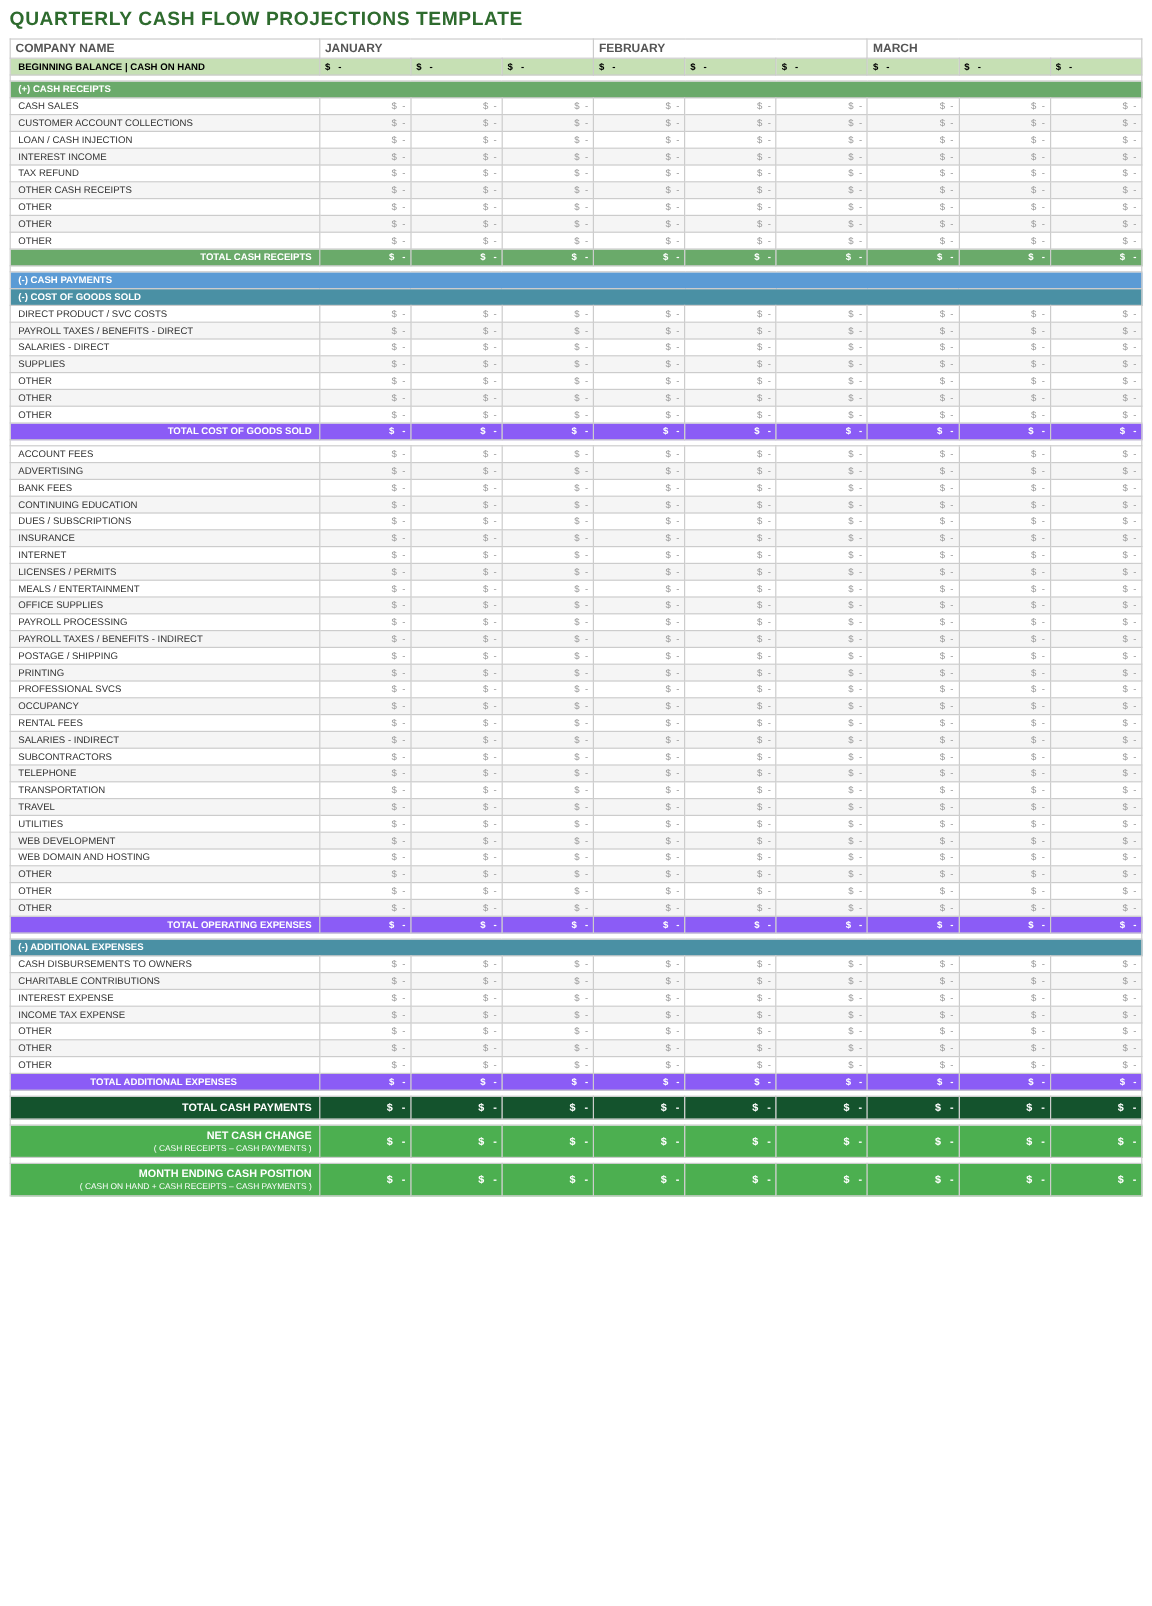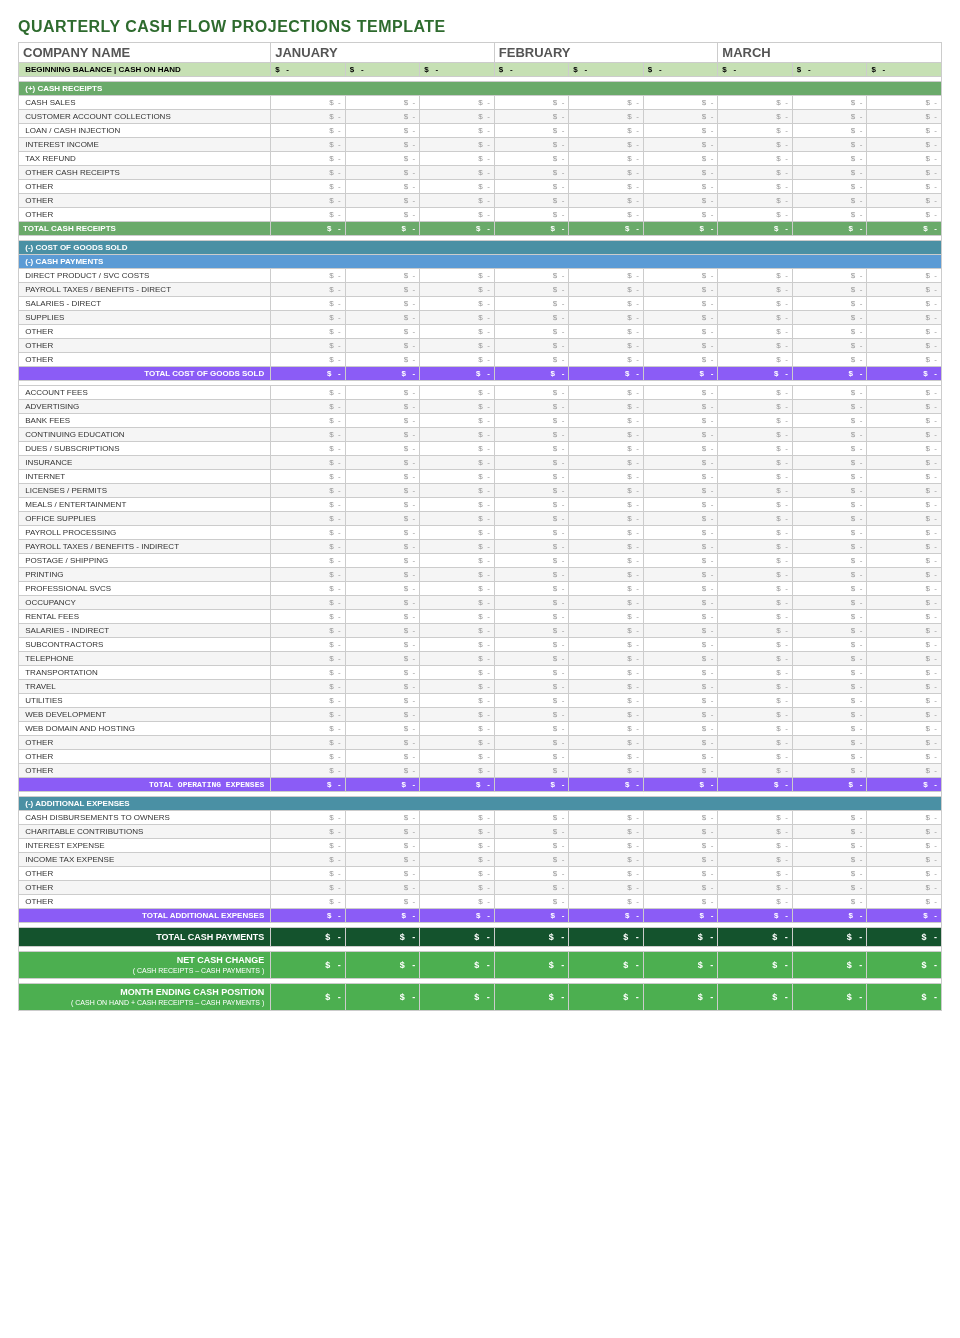--- a/index.html
+++ b/index.html
@@ -4,21 +4,21 @@
   <style>
     * { margin: 0; padding: 0; box-sizing: border-box; }
     body {
       font-family: Arial, sans-serif;
       font-size: 9px;
       background: #fff;
       width: 960px;
     }
     .page {
       width: 960px;
-      padding: 18px;
+      padding: 8px;
     }
     .main-title {
       font-size: 16px;
       font-weight: bold;
       color: #2e6b2e;
       margin-bottom: 6px;
       letter-spacing: 0.5px;
     }
     table {
       width: 100%;
@@ -39,21 +39,21 @@
     }
     .header-subrow {
       background: #6aaa6a;
       color: white;
       text-align: center;
       font-weight: bold;
       font-size: 8px;
     }
     .company-row td {
       background: #fff;
-      font-size: 13px;
+      font-size: 10px;
       font-weight: bold;
       color: #555;
     }
     
     .section-green {
       background: #6aaa6a;
       color: white;
       font-weight: bold;
       font-size: 8px;
     }
@@ -278,40 +278,40 @@
           <td class="val-cell row-odd"><span class="dash-val">$ &nbsp;-</span></td>
           <td class="val-cell row-odd"><span class="dash-val">$ &nbsp;-</span></td>
           <td class="val-cell row-odd"><span class="dash-val">$ &nbsp;-</span></td>
           <td class="val-cell row-odd"><span class="dash-val">$ &nbsp;-</span></td>
           <td class="val-cell row-odd"><span class="dash-val">$ &nbsp;-</span></td>
           <td class="val-cell row-odd"><span class="dash-val">$ &nbsp;-</span></td>
           <td class="val-cell row-odd"><span class="dash-val">$ &nbsp;-</span></td>
           <td class="val-cell row-odd"><span class="dash-val">$ &nbsp;-</span></td>
         </tr>
         <tr>
-          <td class="total-green" style="text-align:left;padding-right:6px;margin-top:10px;">TOTAL CASH RECEIPTS</td>
+          <td class="total-green" style="text-align:right;padding-right:6px;margin-top:10px;">TOTAL CASH RECEIPTS</td>
           <td class="total-green">$ &nbsp;&nbsp;-</td>
           <td class="total-green">$ &nbsp;&nbsp;-</td>
           <td class="total-green">$ &nbsp;&nbsp;-</td>
           <td class="total-green">$ &nbsp;&nbsp;-</td>
           <td class="total-green">$ &nbsp;&nbsp;-</td>
           <td class="total-green">$ &nbsp;&nbsp;-</td>
           <td class="total-green">$ &nbsp;&nbsp;-</td>
           <td class="total-green">$ &nbsp;&nbsp;-</td>
           <td class="total-green">$ &nbsp;&nbsp;-</td>
         </tr>
         <tr>
           <td colspan="10" style="height:4px;background:#fff;border:1px solid #ccc;"></td>
         </tr>
         <tr>
+          <td colspan="10" class="section-blue">&nbsp;(-) CASH PAYMENTS</td>
+        </tr>
+        <tr>
           <td colspan="10" class="section-teal">&nbsp;(-) COST OF GOODS SOLD</td>
         </tr>
-        <tr>
-          <td colspan="10" class="section-blue">&nbsp;(-) CASH PAYMENTS</td>
-        </tr>
         <tr class="row-odd">
           <td class="label-col">&nbsp;DIRECT PRODUCT / SVC COSTS</td>
           <td class="val-cell row-odd"><span class="dash-val">$ &nbsp;-</span></td>
           <td class="val-cell row-odd"><span class="dash-val">$ &nbsp;-</span></td>
           <td class="val-cell row-odd"><span class="dash-val">$ &nbsp;-</span></td>
           <td class="val-cell row-odd"><span class="dash-val">$ &nbsp;-</span></td>
           <td class="val-cell row-odd"><span class="dash-val">$ &nbsp;-</span></td>
           <td class="val-cell row-odd"><span class="dash-val">$ &nbsp;-</span></td>
           <td class="val-cell row-odd"><span class="dash-val">$ &nbsp;-</span></td>
           <td class="val-cell row-odd"><span class="dash-val">$ &nbsp;-</span></td>
@@ -734,21 +734,21 @@
           <td class="val-cell row-even"><span class="dash-val">$ &nbsp;-</span></td>
           <td class="val-cell row-even"><span class="dash-val">$ &nbsp;-</span></td>
           <td class="val-cell row-even"><span class="dash-val">$ &nbsp;-</span></td>
           <td class="val-cell row-even"><span class="dash-val">$ &nbsp;-</span></td>
           <td class="val-cell row-even"><span class="dash-val">$ &nbsp;-</span></td>
           <td class="val-cell row-even"><span class="dash-val">$ &nbsp;-</span></td>
           <td class="val-cell row-even"><span class="dash-val">$ &nbsp;-</span></td>
           <td class="val-cell row-even"><span class="dash-val">$ &nbsp;-</span></td>
         </tr>
         <tr>
-          <td class="total-teal" style="padding-right:6px;font-family:Liberation Mono, monospace;">TOTAL OPERATING EXPENSES</td>
+          <td class="total-teal" style="padding-right:6px;">TOTAL OPERATING EXPENSES</td>
           <td class="total-teal">$ &nbsp;&nbsp;-</td>
           <td class="total-teal">$ &nbsp;&nbsp;-</td>
           <td class="total-teal">$ &nbsp;&nbsp;-</td>
           <td class="total-teal">$ &nbsp;&nbsp;-</td>
           <td class="total-teal">$ &nbsp;&nbsp;-</td>
           <td class="total-teal">$ &nbsp;&nbsp;-</td>
           <td class="total-teal">$ &nbsp;&nbsp;-</td>
           <td class="total-teal">$ &nbsp;&nbsp;-</td>
           <td class="total-teal">$ &nbsp;&nbsp;-</td>
         </tr>
@@ -836,21 +836,21 @@
           <td class="val-cell row-odd"><span class="dash-val">$ &nbsp;-</span></td>
           <td class="val-cell row-odd"><span class="dash-val">$ &nbsp;-</span></td>
           <td class="val-cell row-odd"><span class="dash-val">$ &nbsp;-</span></td>
           <td class="val-cell row-odd"><span class="dash-val">$ &nbsp;-</span></td>
           <td class="val-cell row-odd"><span class="dash-val">$ &nbsp;-</span></td>
           <td class="val-cell row-odd"><span class="dash-val">$ &nbsp;-</span></td>
           <td class="val-cell row-odd"><span class="dash-val">$ &nbsp;-</span></td>
           <td class="val-cell row-odd"><span class="dash-val">$ &nbsp;-</span></td>
         </tr>
         <tr>
-          <td class="total-teal" style="text-align:right;padding-right:6px;">TOTAL ADDITIONAL EXPENSES</td>
+          <td class="total-teal" style="text-align:center;padding-right:6px;">TOTAL ADDITIONAL EXPENSES</td>
           <td class="total-teal">$ &nbsp;&nbsp;-</td>
           <td class="total-teal">$ &nbsp;&nbsp;-</td>
           <td class="total-teal">$ &nbsp;&nbsp;-</td>
           <td class="total-teal">$ &nbsp;&nbsp;-</td>
           <td class="total-teal">$ &nbsp;&nbsp;-</td>
           <td class="total-teal">$ &nbsp;&nbsp;-</td>
           <td class="total-teal">$ &nbsp;&nbsp;-</td>
           <td class="total-teal">$ &nbsp;&nbsp;-</td>
           <td class="total-teal">$ &nbsp;&nbsp;-</td>
         </tr>

